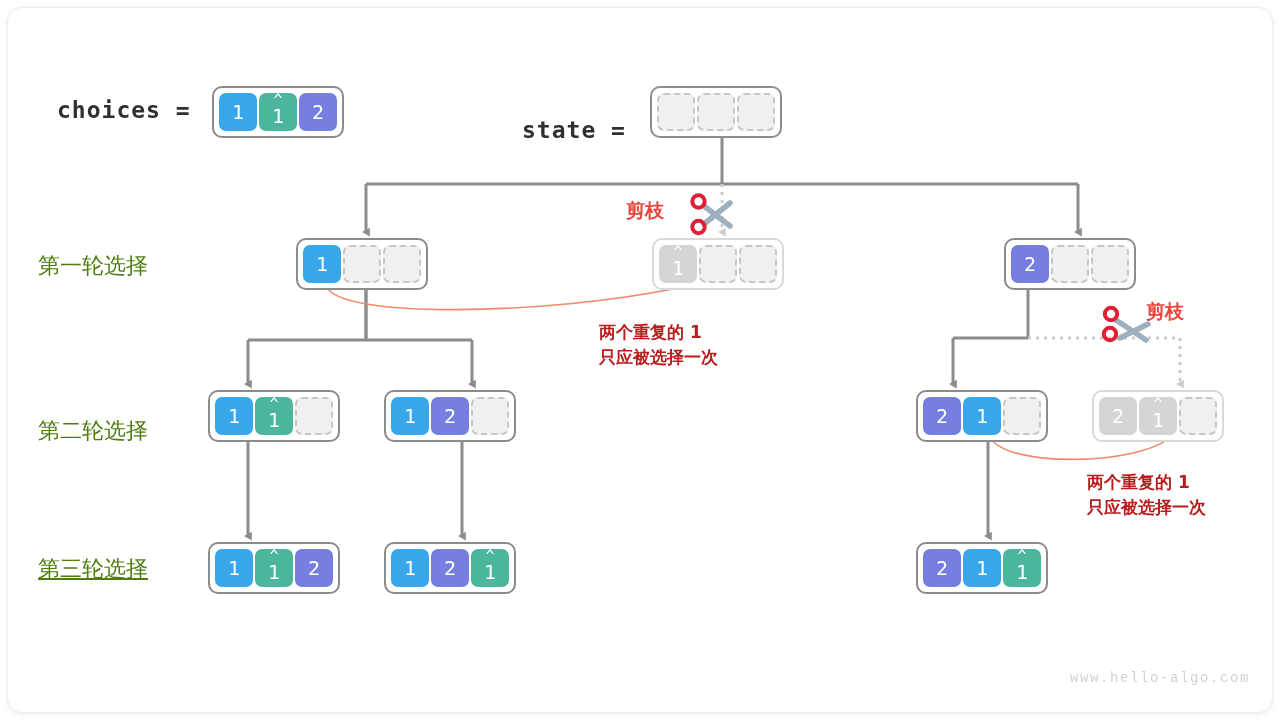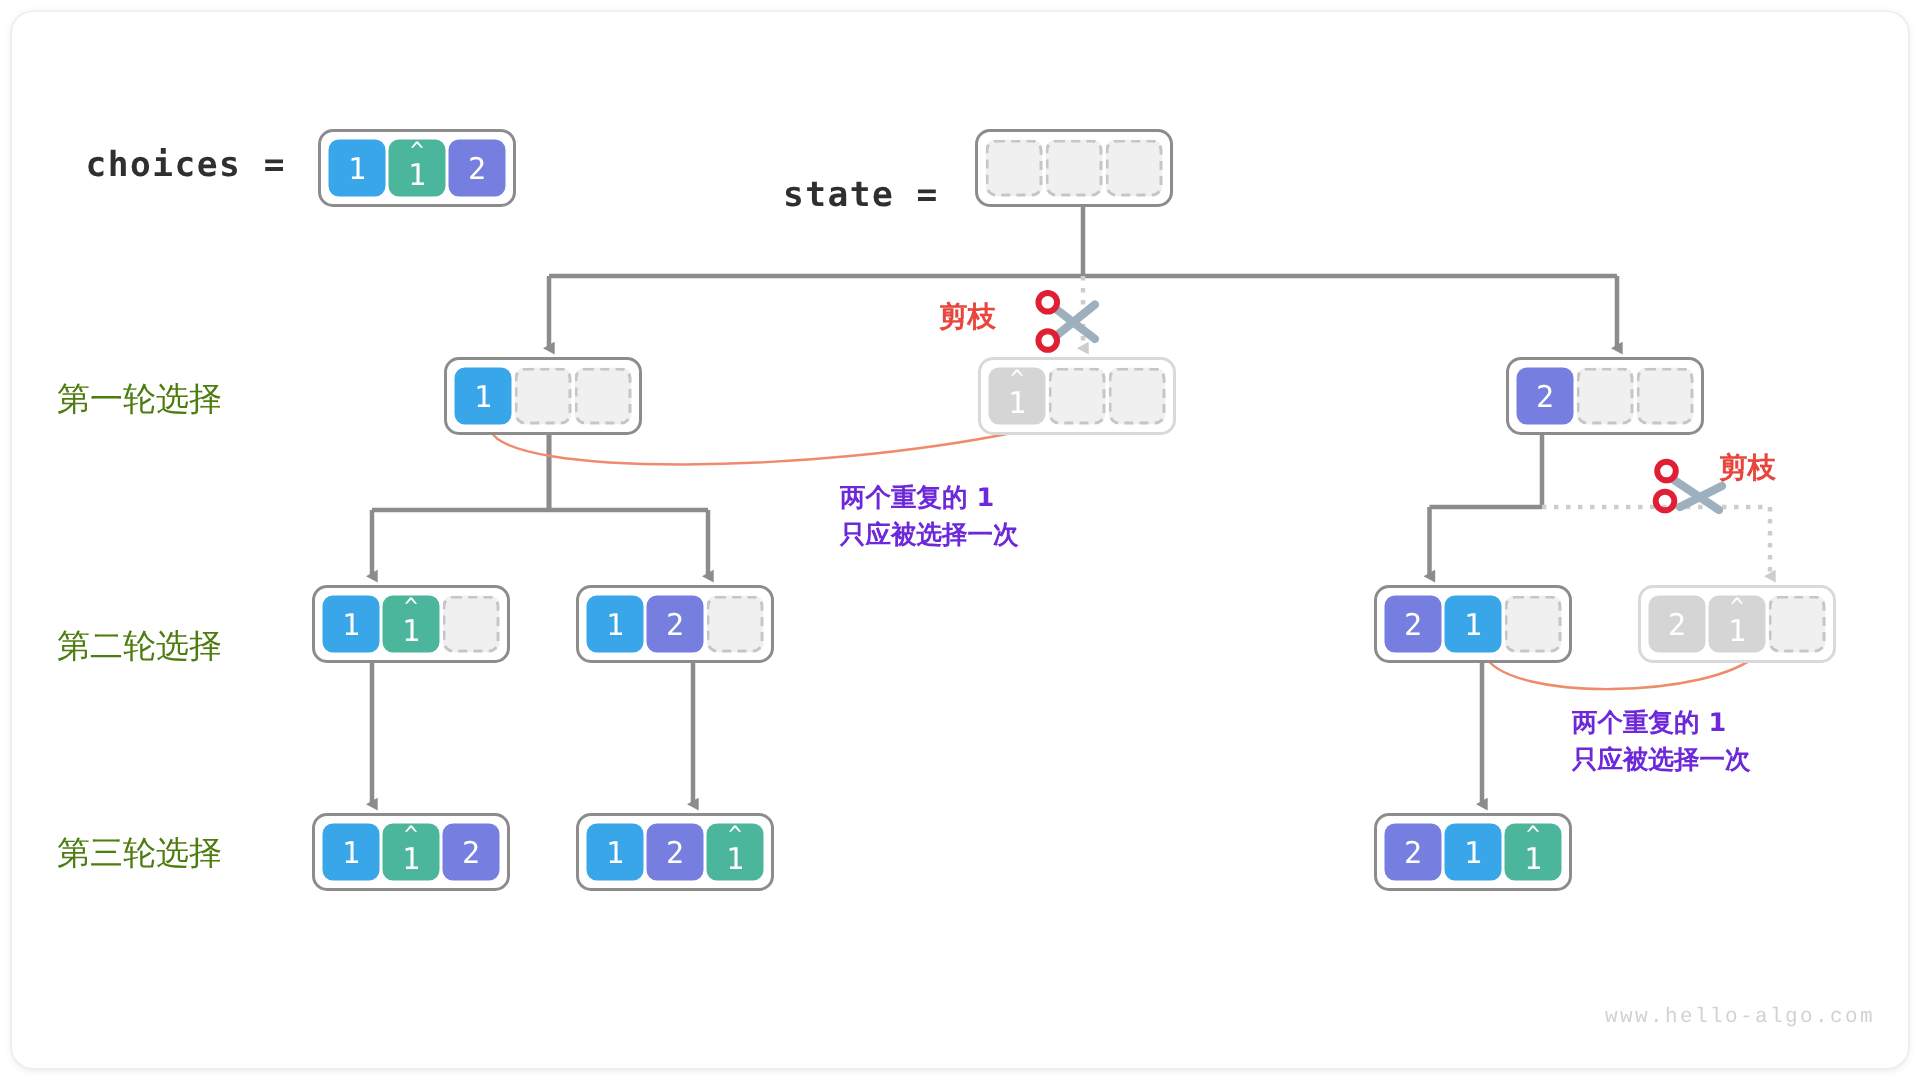--- a/index.html
+++ b/index.html
@@ -43,26 +43,27 @@
   }
   .row-label {
     position: absolute;
     font-size: 22px;
     color: #4d7c0f;
     white-space: nowrap;
     font-family: "DejaVu Sans", "Liberation Sans", sans-serif;
   }
   .red-note {
     position: absolute;
-    color: #6d28d9;
+    color: #b91c1c;
     font-weight: bold;
     font-size: 17px;
     line-height: 1.45;
     white-space: nowrap;
     font-family: "DejaVu Sans", "Liberation Sans", sans-serif;
+    margin-left: 39px;
   }
   .prune-label {
     position: absolute;
     color: #e8463c;
     font-weight: bold;
     font-size: 19px;
     white-space: nowrap;
     font-family: Liberation Mono, monospace;
   }
   .watermark {
@@ -193,21 +194,21 @@
       <div class="cell empty nohat">
         <span class="num"></span>
       </div>
       <div class="cell empty nohat">
         <span class="num"></span>
       </div>
     </div>
 
   <div class="row-label" style="left:38px; top:251px;">第一轮选择</div>
   <div class="row-label" style="left:38px; top:416px;">第二轮选择</div>
-  <div class="row-label" style="left:38px; top:554px;">第三轮选择</div>
+  <div class="row-label" style="left:38px; top:554px;text-decoration:underline;">第三轮选择</div>
 
   <div class="array" id="arr-l1-0" style="left:296px; top:238px;">
       <div class="cell blue nohat">
         <span class="num">1</span>
       </div>
       <div class="cell empty nohat">
         <span class="num"></span>
       </div>
       <div class="cell empty nohat">
         <span class="num"></span>

